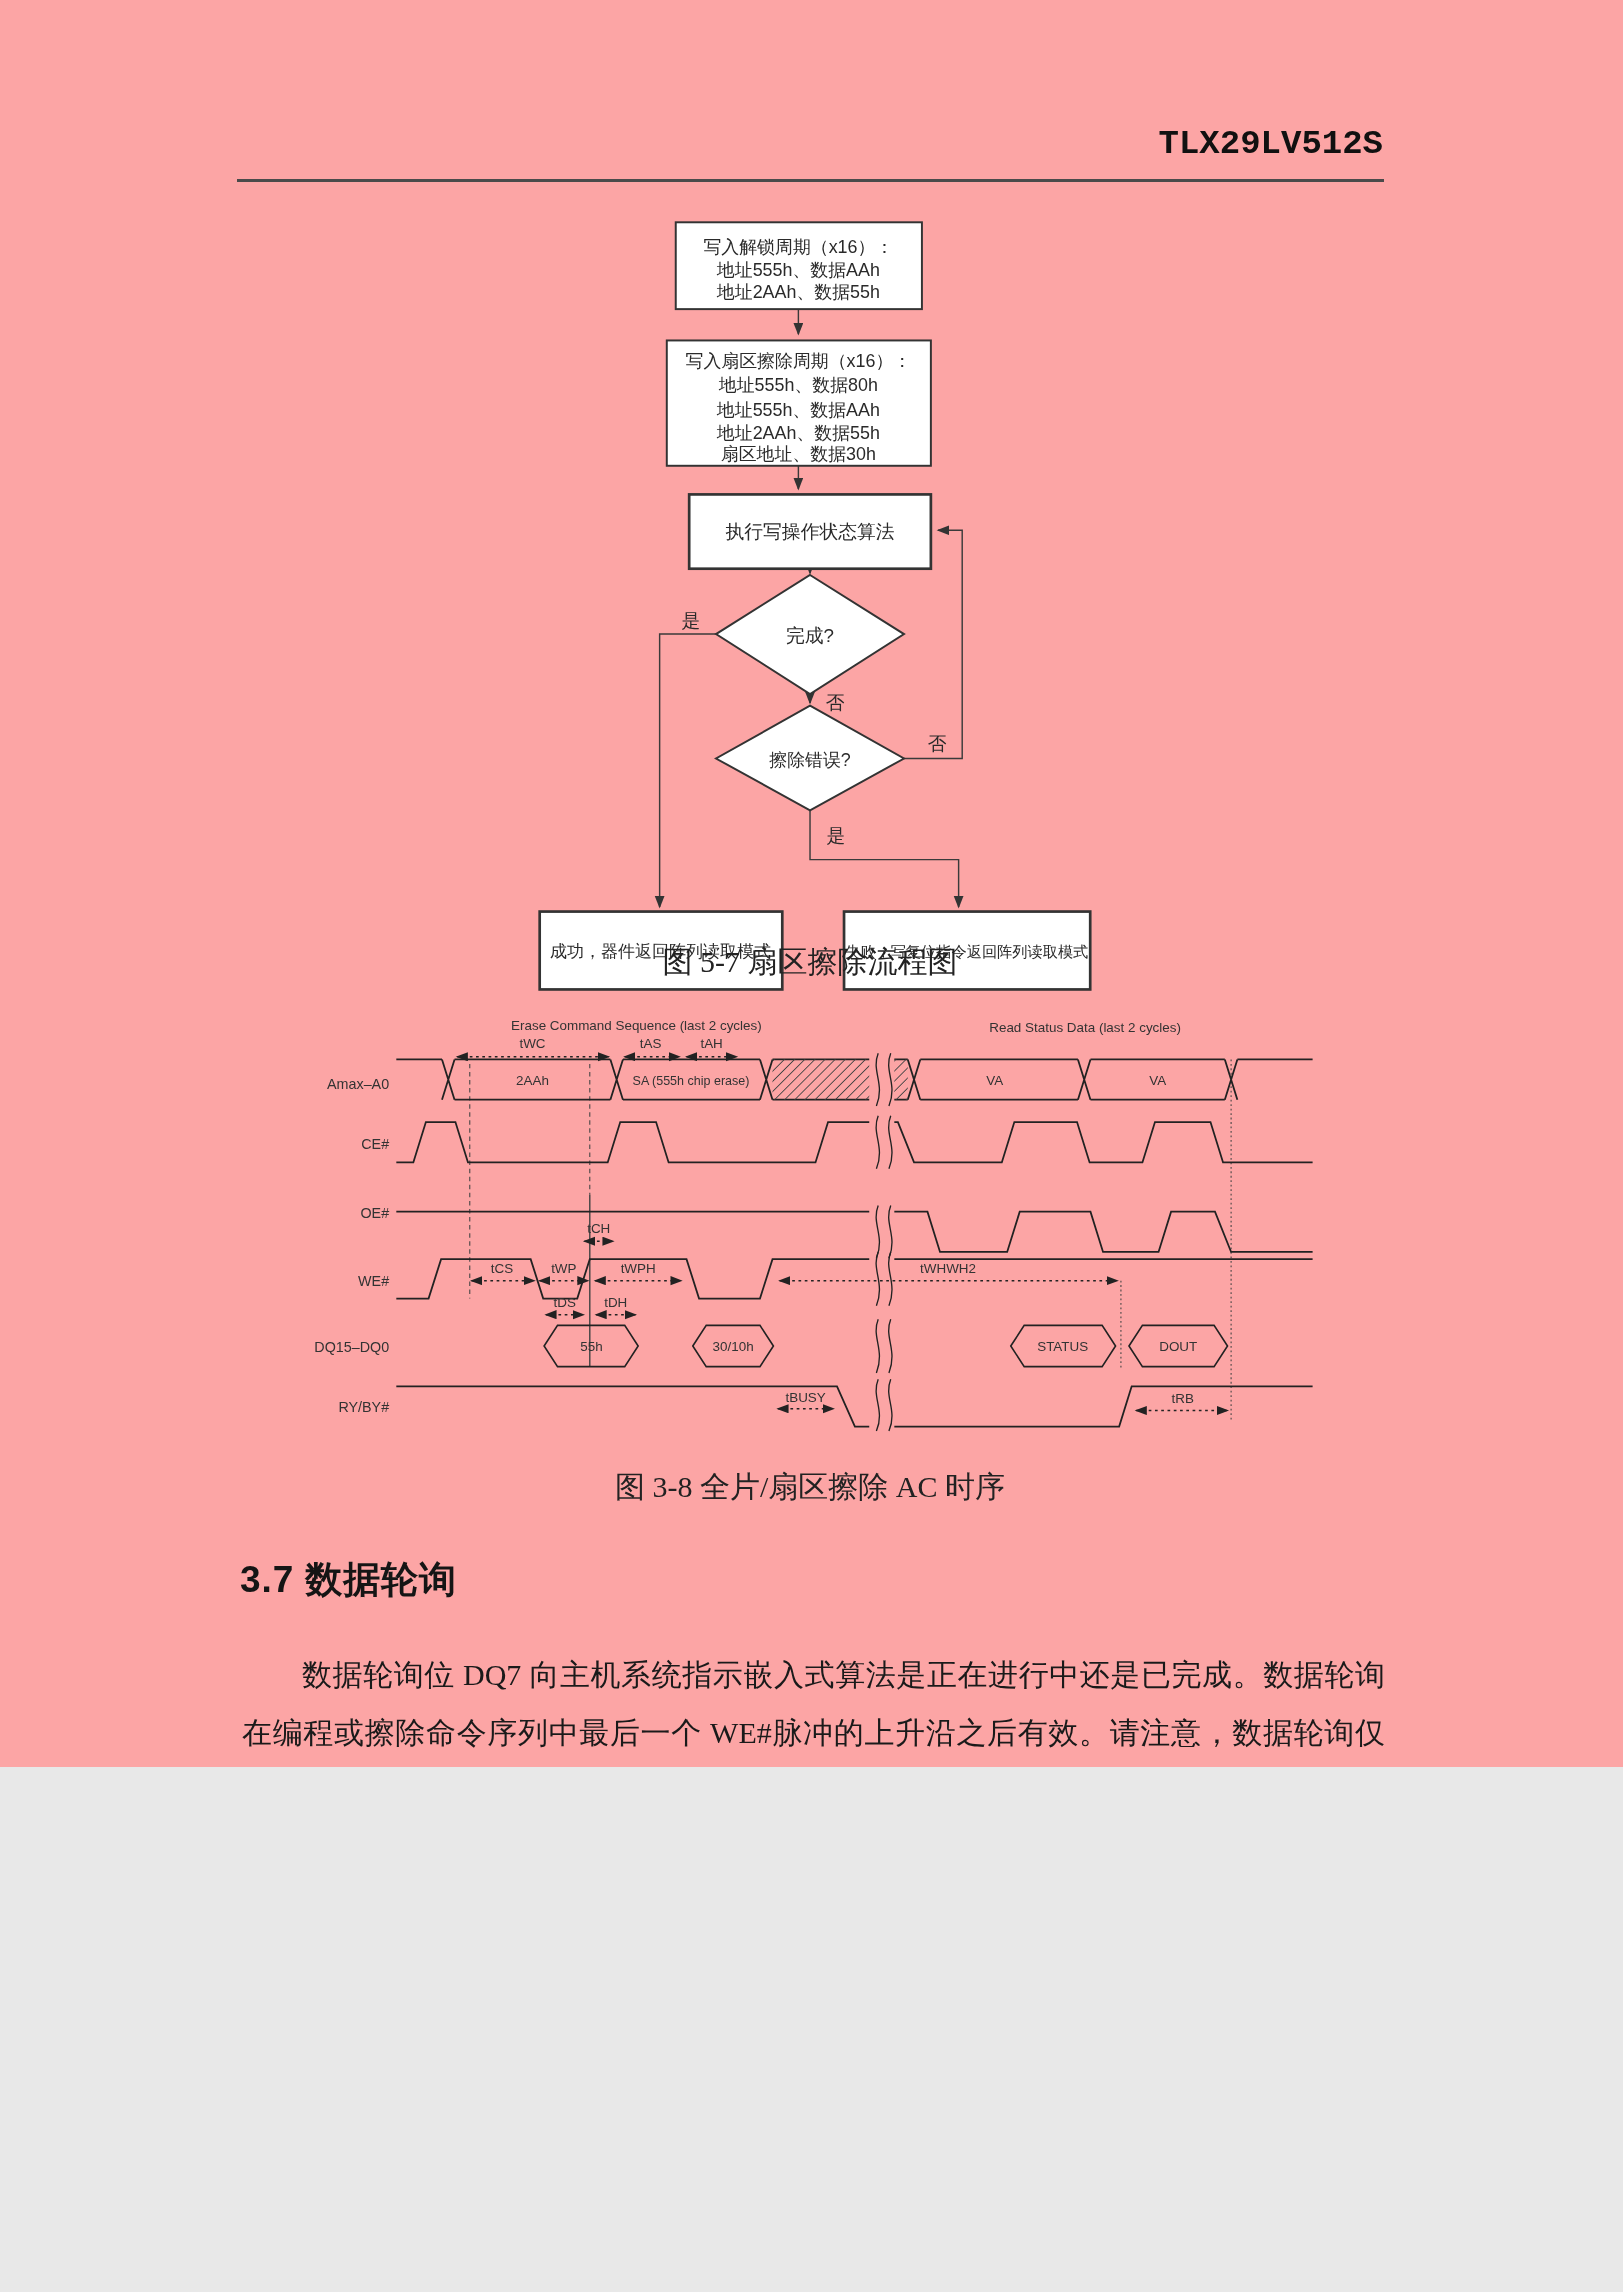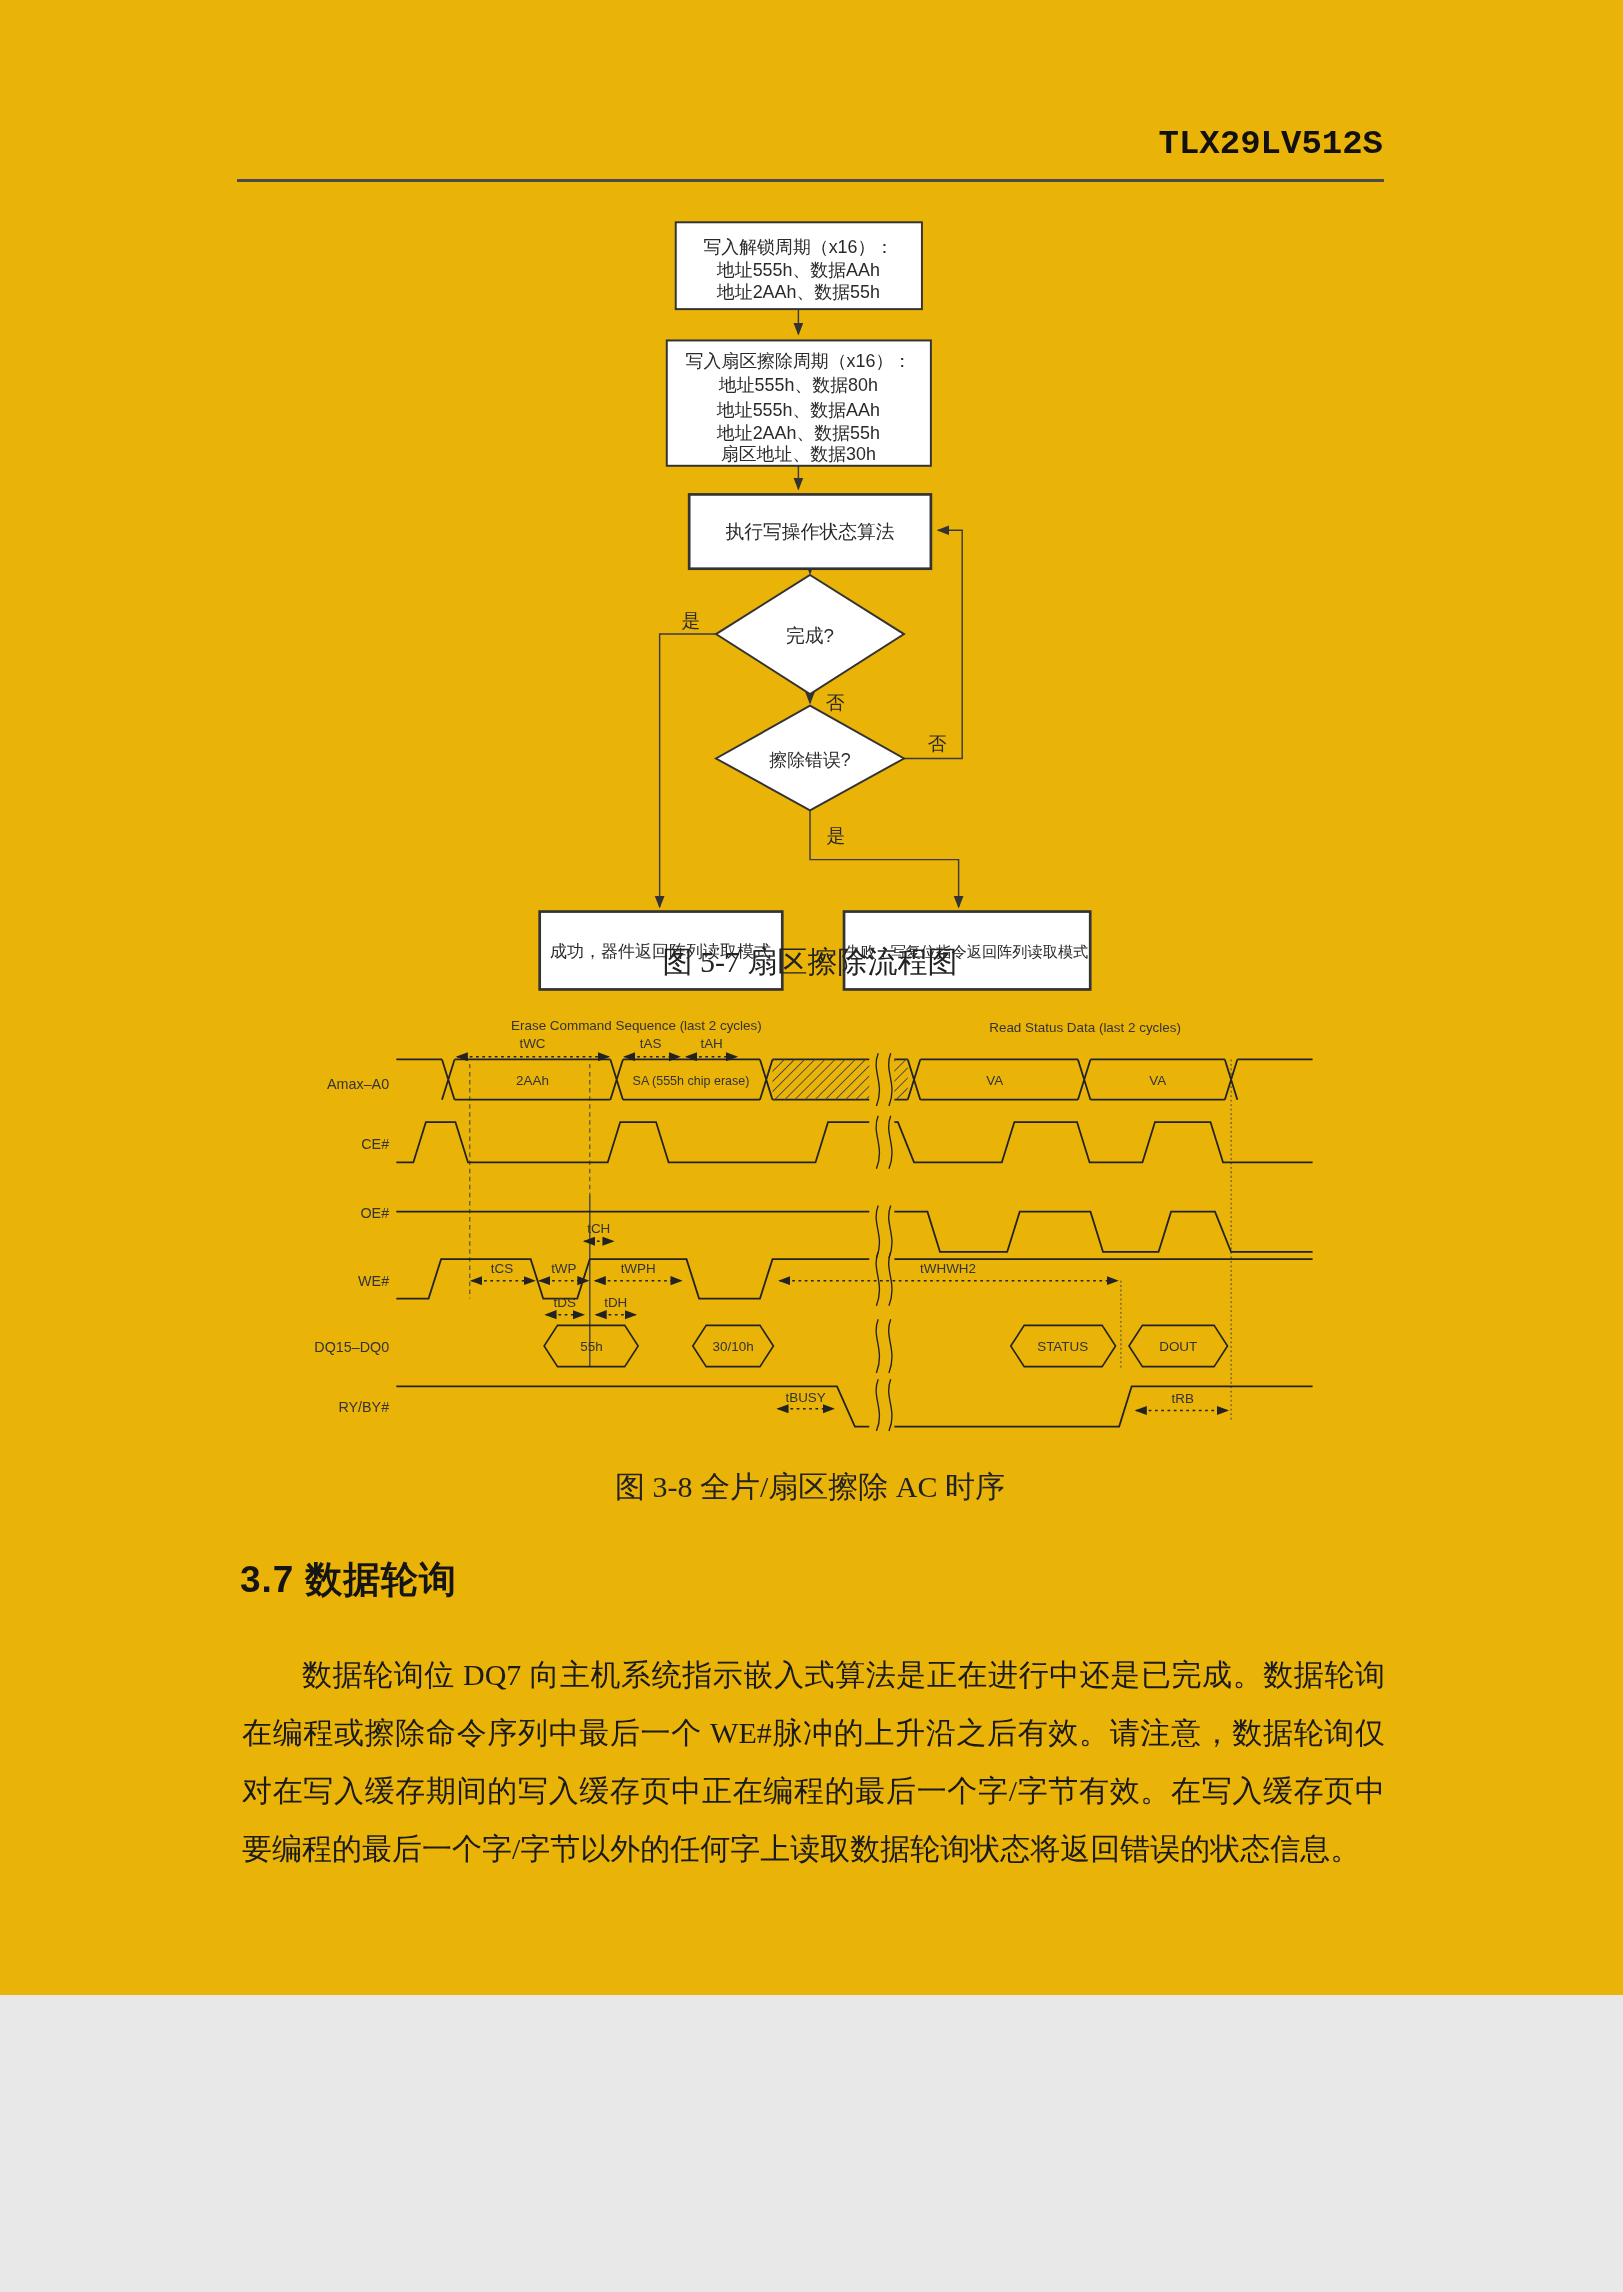--- a/index.html
+++ b/index.html
@@ -1,16 +1,16 @@
 <!DOCTYPE html>
 <html style="font-size:14.3px"><head>
 <meta charset="utf-8">
 <style>
   html,body{margin:0;padding:0;background:#e8e8e8;}
-  .page{position:relative;width:1624px;height:1995px;background:#eab308;overflow:hidden;
+  .page{position:relative;width:1624px;height:1767px;background:#fca5a5;overflow:hidden;
         font-family:"Liberation Serif",serif;color:#1c1c1c;}
   .hdr-title{position:absolute;top:125px;left:237px;width:1146px;text-align:right;
              font-family:"Liberation Mono",monospace;font-weight:bold;font-size:34px;color:#111;}
   .rule{position:absolute;left:237px;width:1147px;height:2.7px;background:#4a4a4a;}
   .rule.top{top:179px;}
   .rule.bottom{top:2146px;}
   .caption{position:absolute;left:237px;width:1146px;text-align:center;font-size:30px;color:#222;}
   .cap37{top:942px;}
   .cap38{top:1467px;}
   .sec-head{position:absolute;left:240px;top:1555px;font-family:"Liberation Sans",sans-serif;

